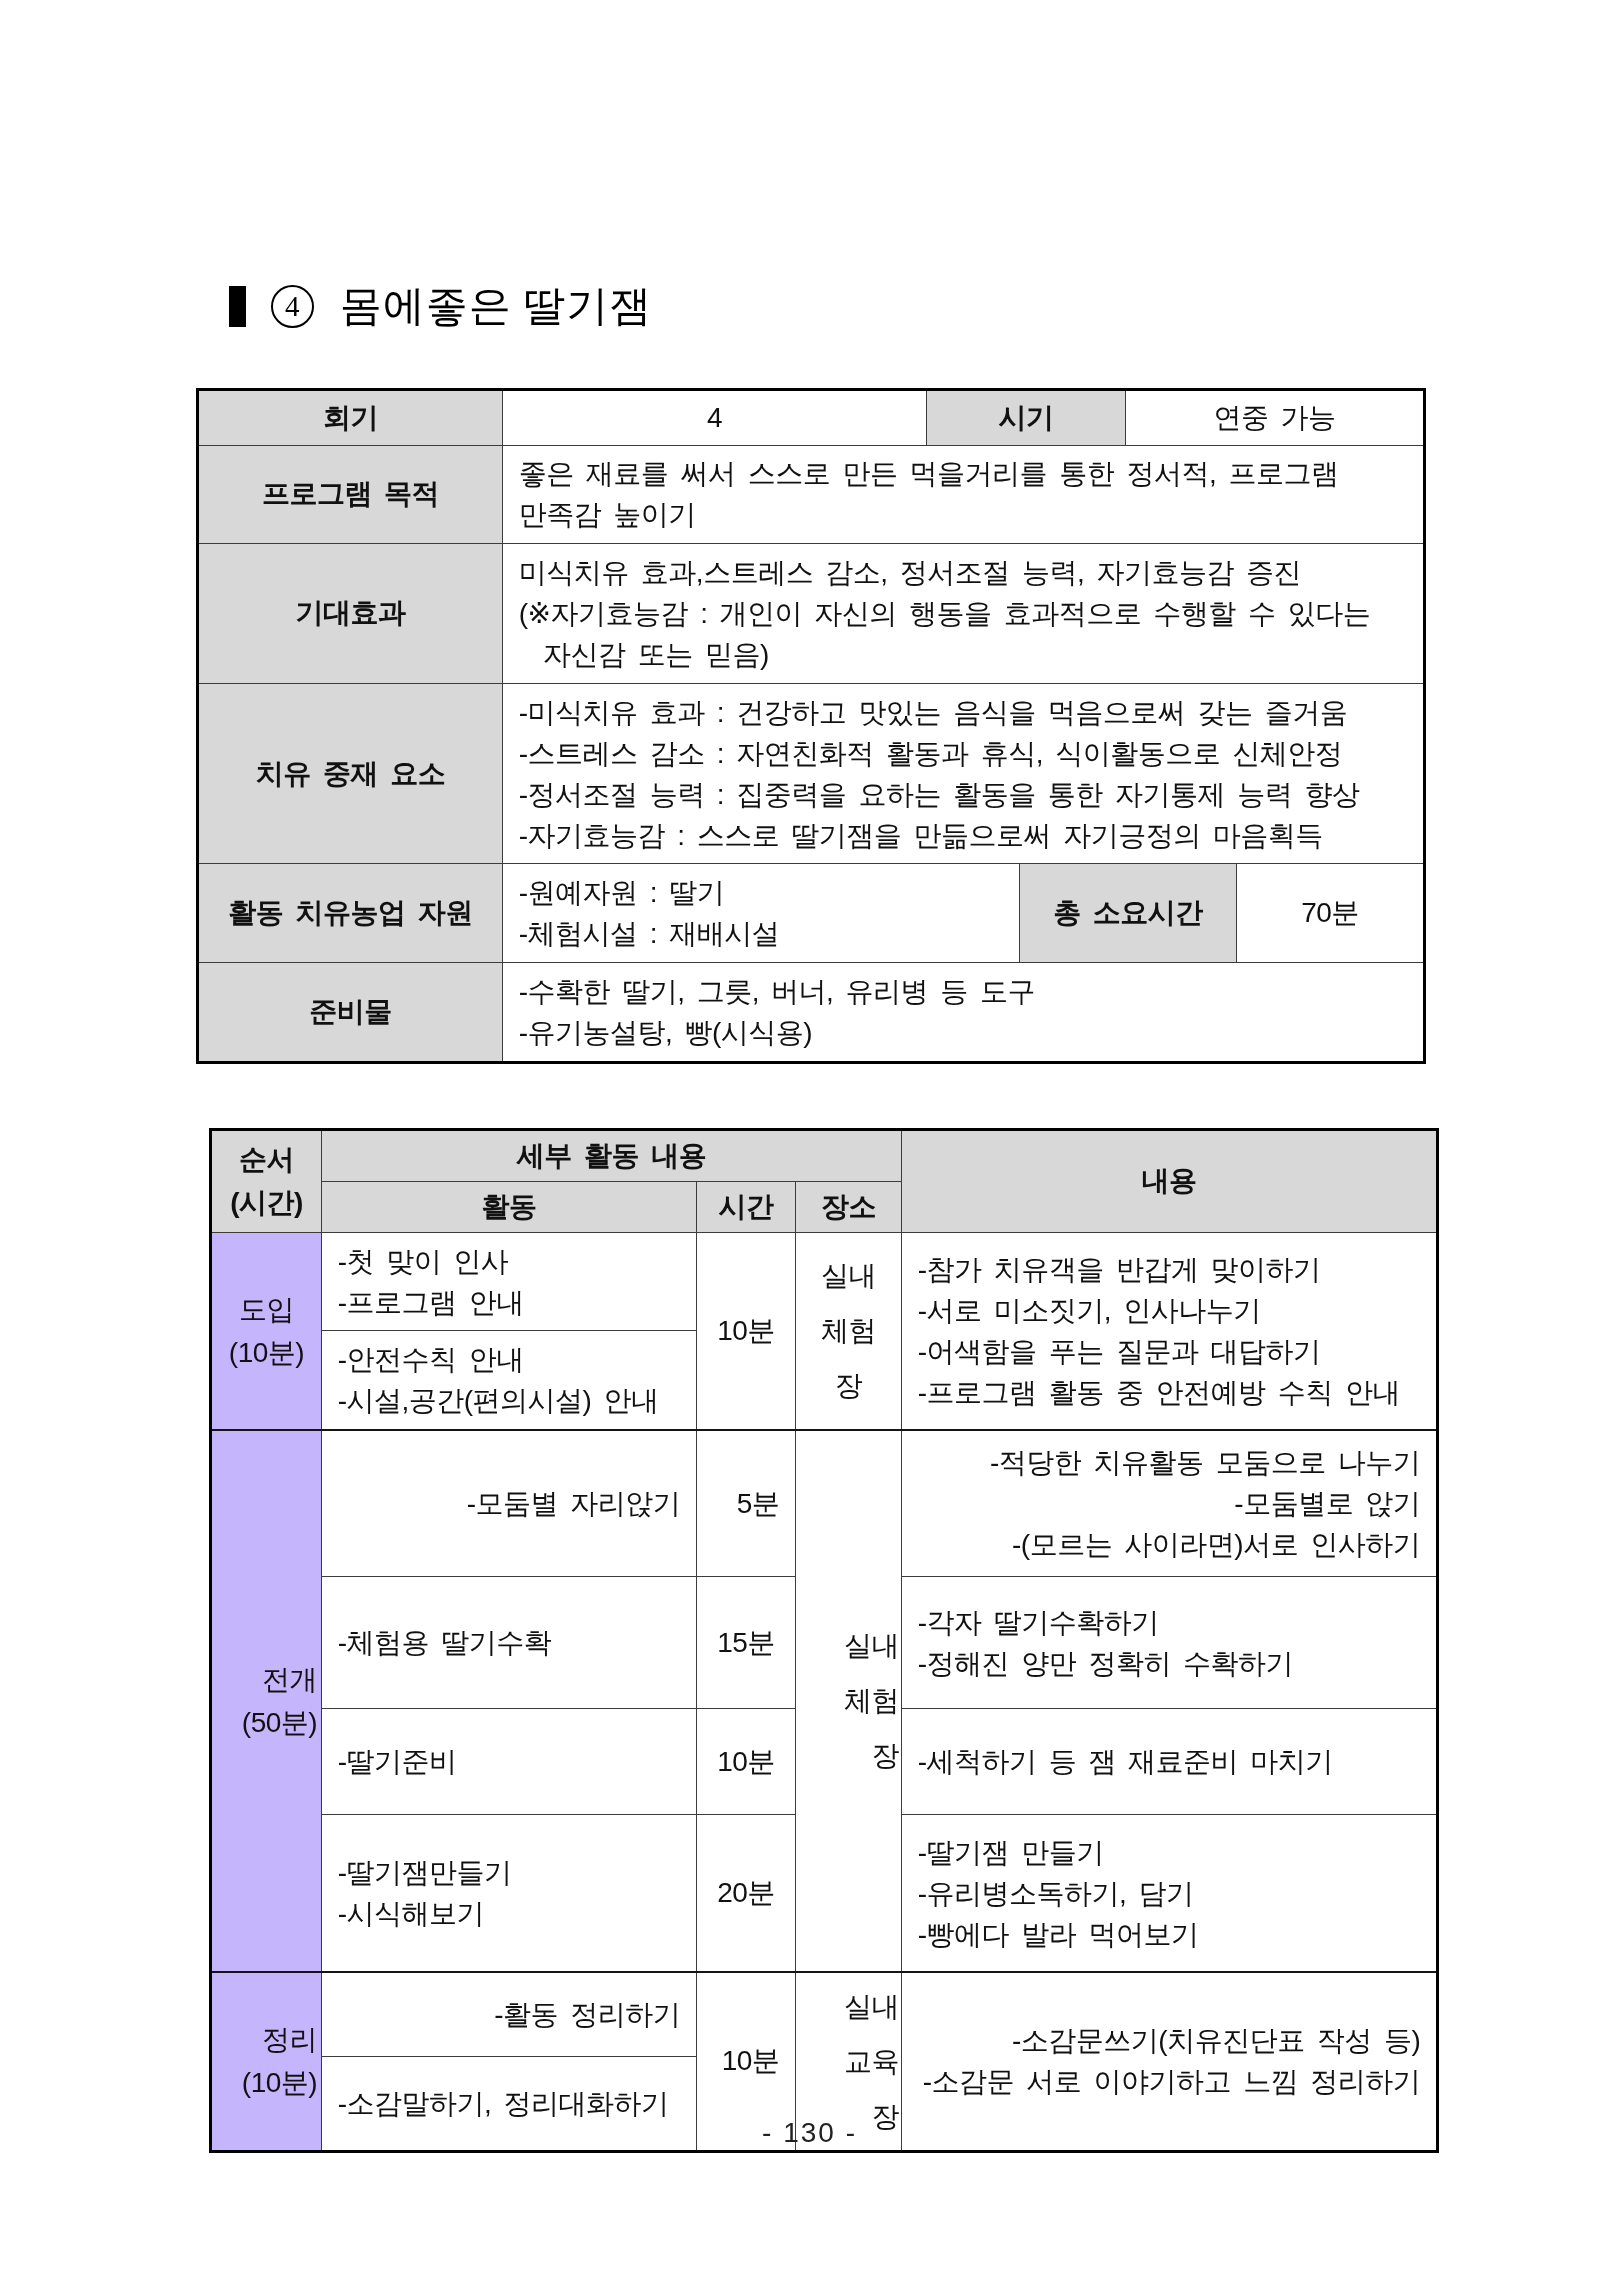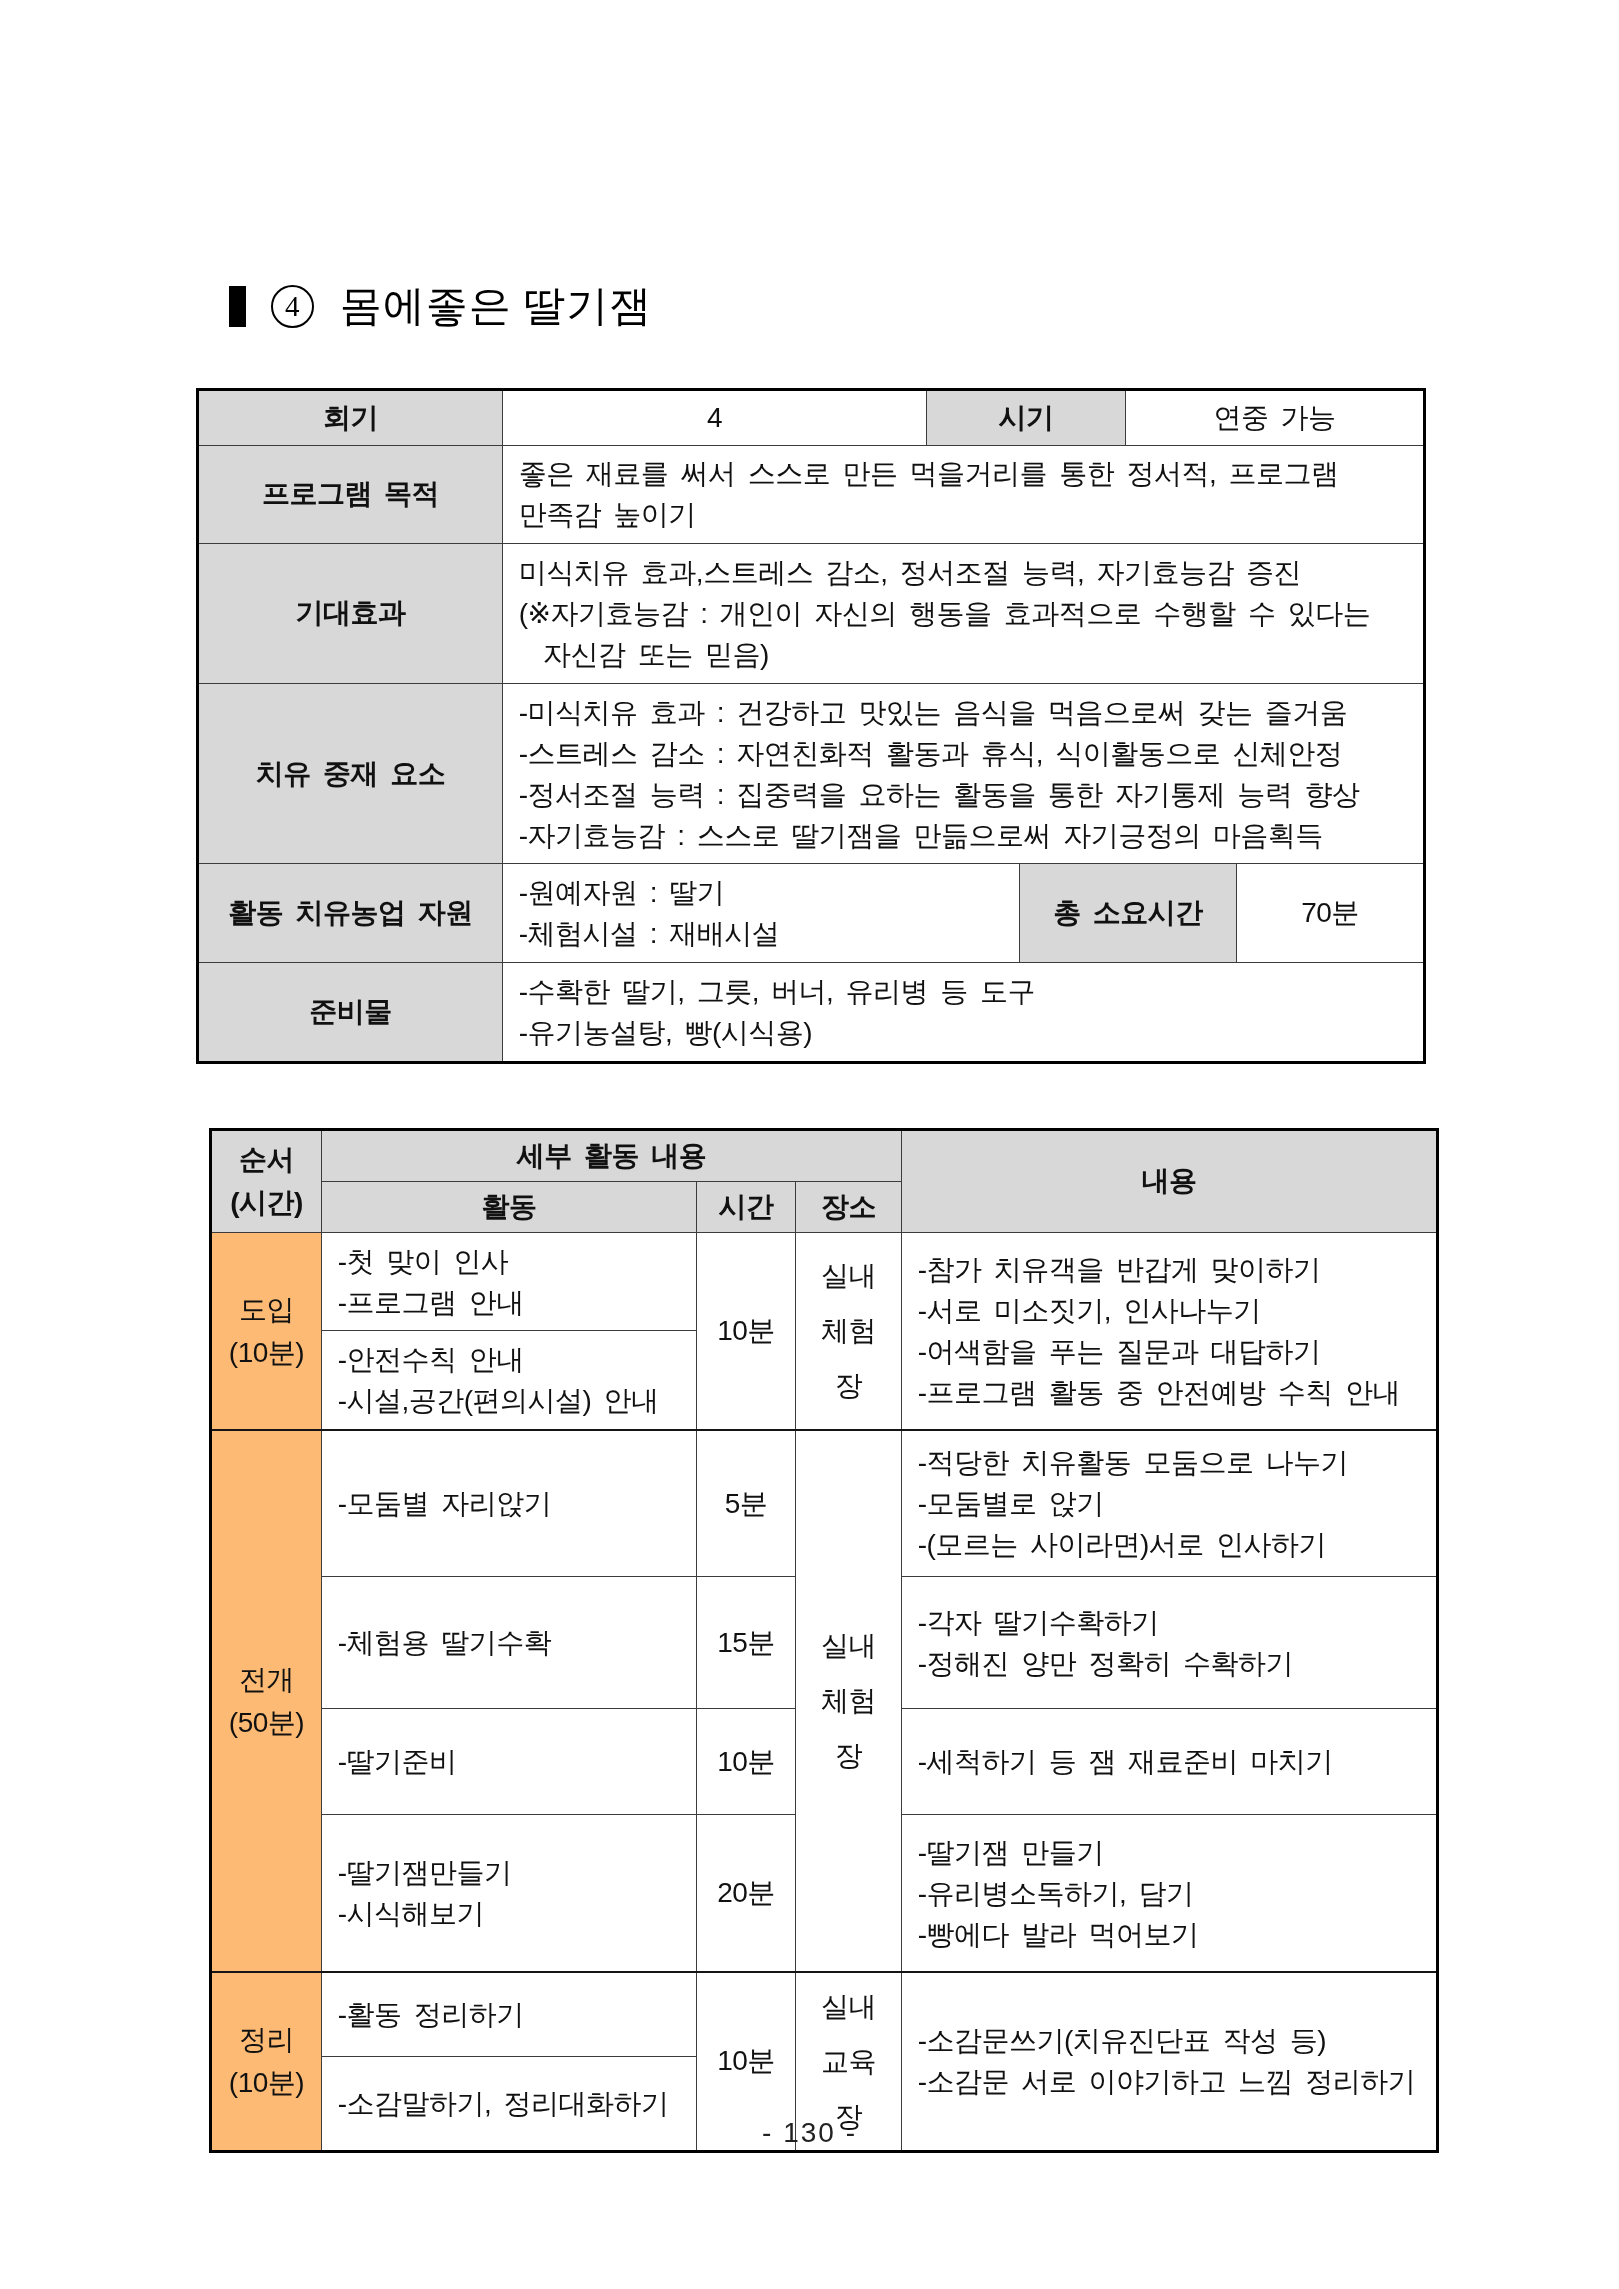--- a/index.html
+++ b/index.html
@@ -36,28 +36,28 @@
     border:1.5px solid #3c3c3c;
     font-size:28px; font-weight:normal;
     vertical-align:middle;
     padding:7.8px 15.7px;
     word-spacing:4.9px; letter-spacing:-0.5px;
     overflow:hidden;
   }
   table.tbl { border:3.4px solid #000; }
   .lbl { background:#d8d8d8; font-weight:bold; text-align:center; padding:7.8px 5.9px; }
   .hdr { background:#d8d8d8; font-weight:bold; text-align:center; padding:5.9px 5.9px; }
-  .sec { background:#fdba74; text-align:center; padding:5.9px 3.9px; }
+  .sec { background:#c4b5fd; text-align:center; padding:5.9px 3.9px; }
   .ctr { text-align:center; }
   .ml  { white-space:pre-line; line-height:41px; }
   .ml2 { white-space:pre-line; line-height:43px; }
   .place { text-align:center; white-space:pre-line; line-height:55px; padding:5.9px 2px; }
   .t1 { position:absolute; top:348px; left:0; }
   .t2 { position:absolute; top:1088px; left:13px; }
-  tr.secrow > td { border-top:2.5px solid #151515; }
+  tr.secrow > td { border-top:2.5px solid #151515;text-align:right; }
 
   
   .page-num {
     position:absolute; top:2117px; left:196px; width:1227px;
     text-align:center; font-size:28px; letter-spacing:2px; color:#222;
   }
 </style>
 </head>
 <body>
 

